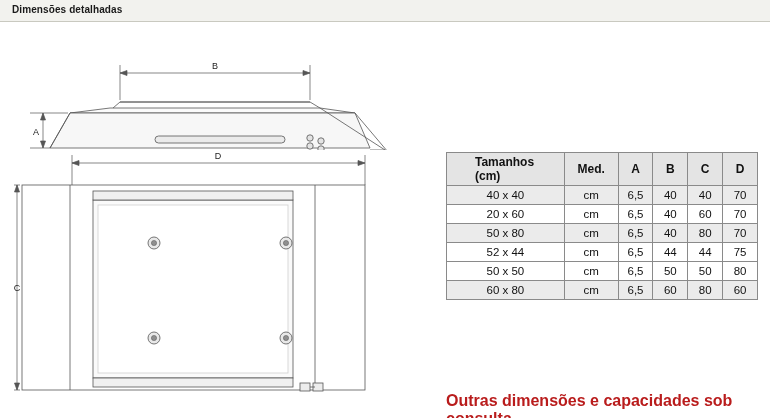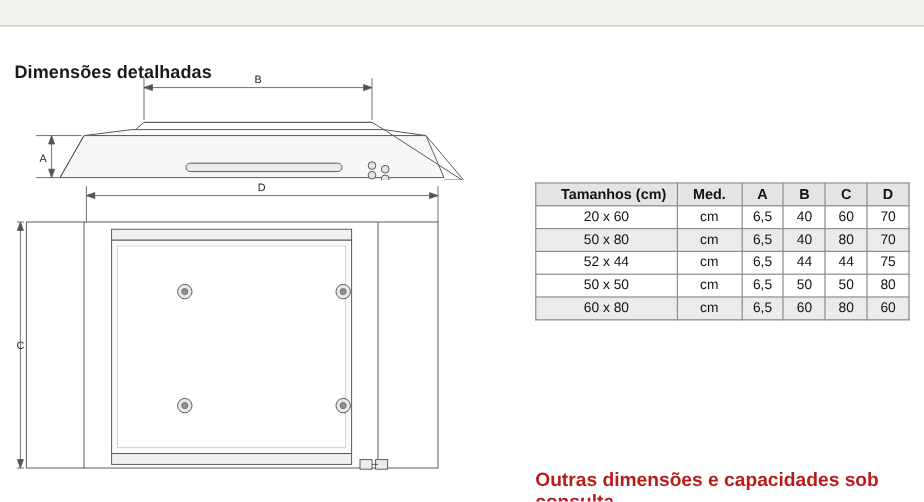--- a/index.html
+++ b/index.html
@@ -24,25 +24,24 @@
     width: 770px;
     height: 22px;
     background: #f2f2ee;
     border-bottom: 1px solid #c9c9c0;
     box-sizing: border-box;
   }
   .header-title {
     position: absolute;
     left: 12px;
     top: 4px;
-    font-size: 15px;
+    font-size: 10px;
     font-weight: bold;
     color: #1a1a1a;
     letter-spacing: .1px;
-    margin-top: 48px;
   }
 
   
   .drawing-top {
     position: absolute;
     left: 10px;
     top: 40px;
     width: 420px;
     height: 110px;
   }
@@ -73,21 +72,21 @@
     padding: 2px 2px;
     height: 19px;
     box-sizing: border-box;
     color: #111;
   }
   table.dims thead th {
     background: #e4e4e4;
     font-weight: bold;
     font-size: 12px;
   }
-  table.dims thead th.size-col { text-align: center; padding-left: 14px; }
+  table.dims thead th.size-col { text-align: left; padding-left: 28px; }
   table.dims tbody tr.alt td { background: #ececec; }
   table.dims tbody tr td { background: #ffffff; }
   table.dims tbody tr.alt td { background: #ebebeb; }
   td.size { width: 118px; }
   td.med  { width: 54px; }
   td.col  { width: 35px; }
 
   .footnote {
     position: absolute;
     left: 446px;
@@ -210,20 +209,28 @@
       <tr>
         <th class="size-col">Tamanhos (cm)</th>
         <th>Med.</th>
         <th>A</th>
         <th>B</th>
         <th>C</th>
         <th>D</th>
       </tr>
     </thead>
     <tbody>
+      <tr class="alt">
+        <td class="size">40 x 40</td>
+        <td class="med">cm</td>
+        <td class="col">6,5</td>
+        <td class="col">40</td>
+        <td class="col">40</td>
+        <td class="col">70</td>
+      </tr>
       <tr>
         <td class="size">20 x 60</td>
         <td class="med">cm</td>
         <td class="col">6,5</td>
         <td class="col">40</td>
         <td class="col">60</td>
         <td class="col">70</td>
       </tr>
       <tr class="alt">
         <td class="size">50 x 80</td>

